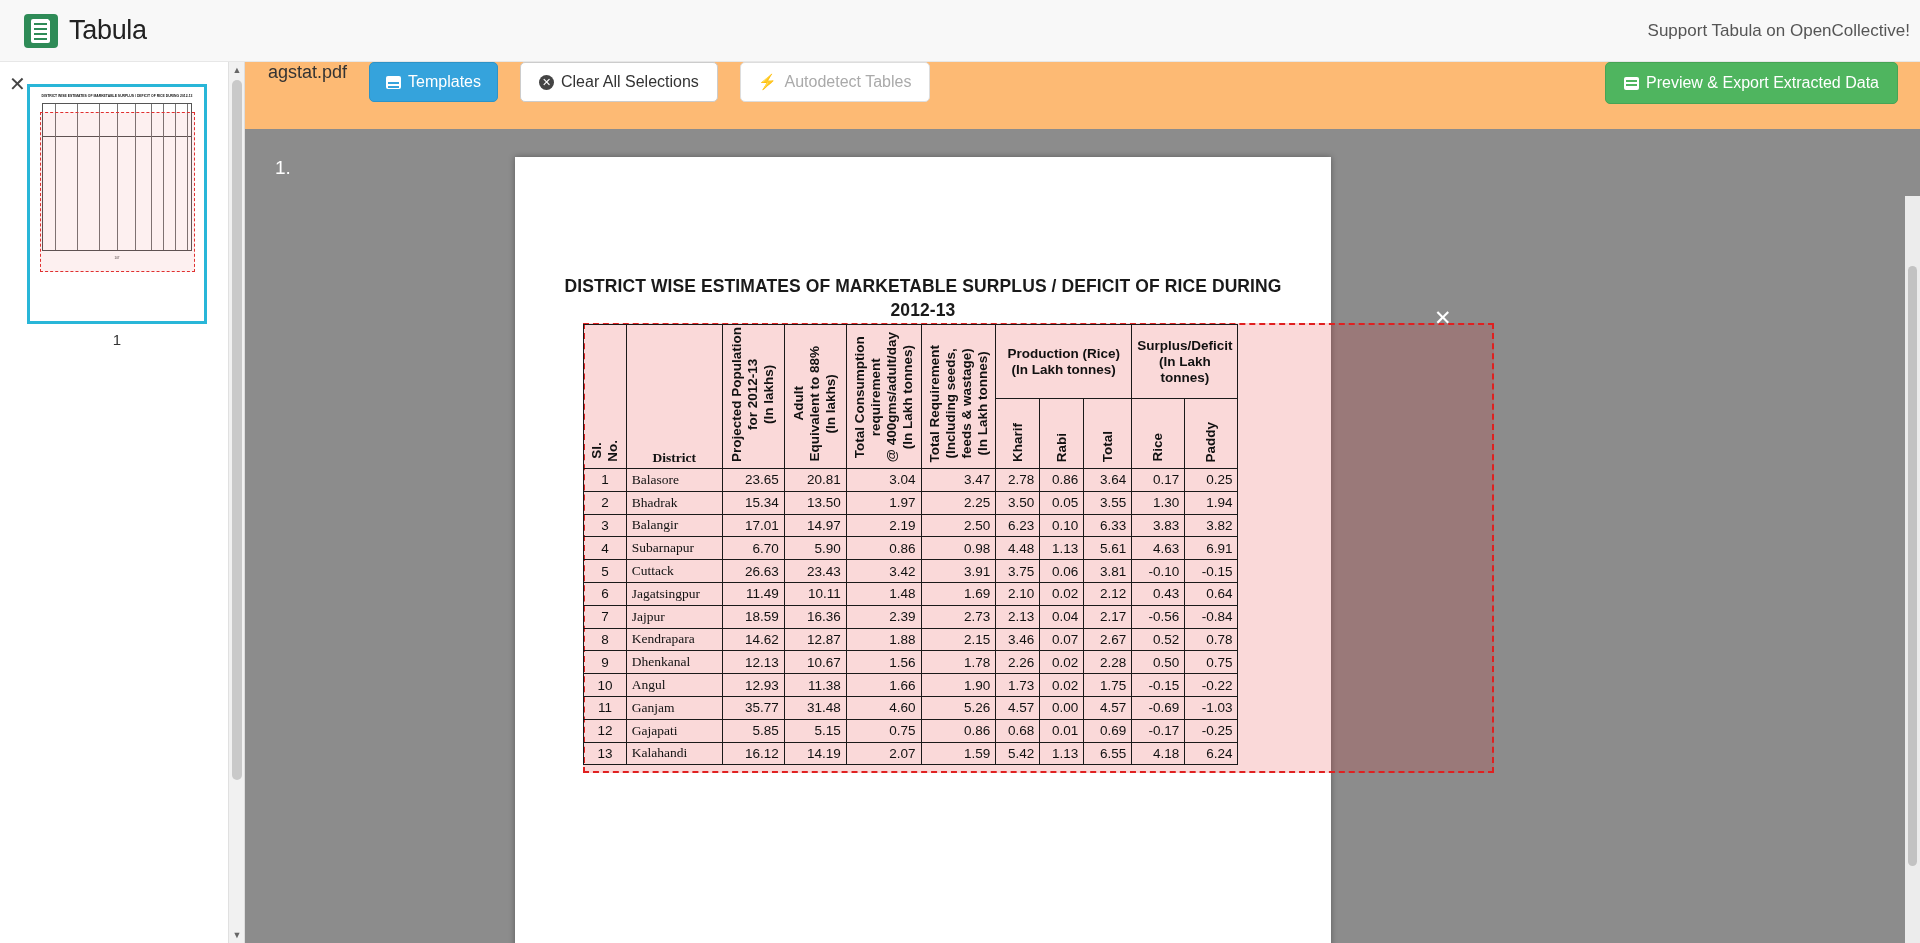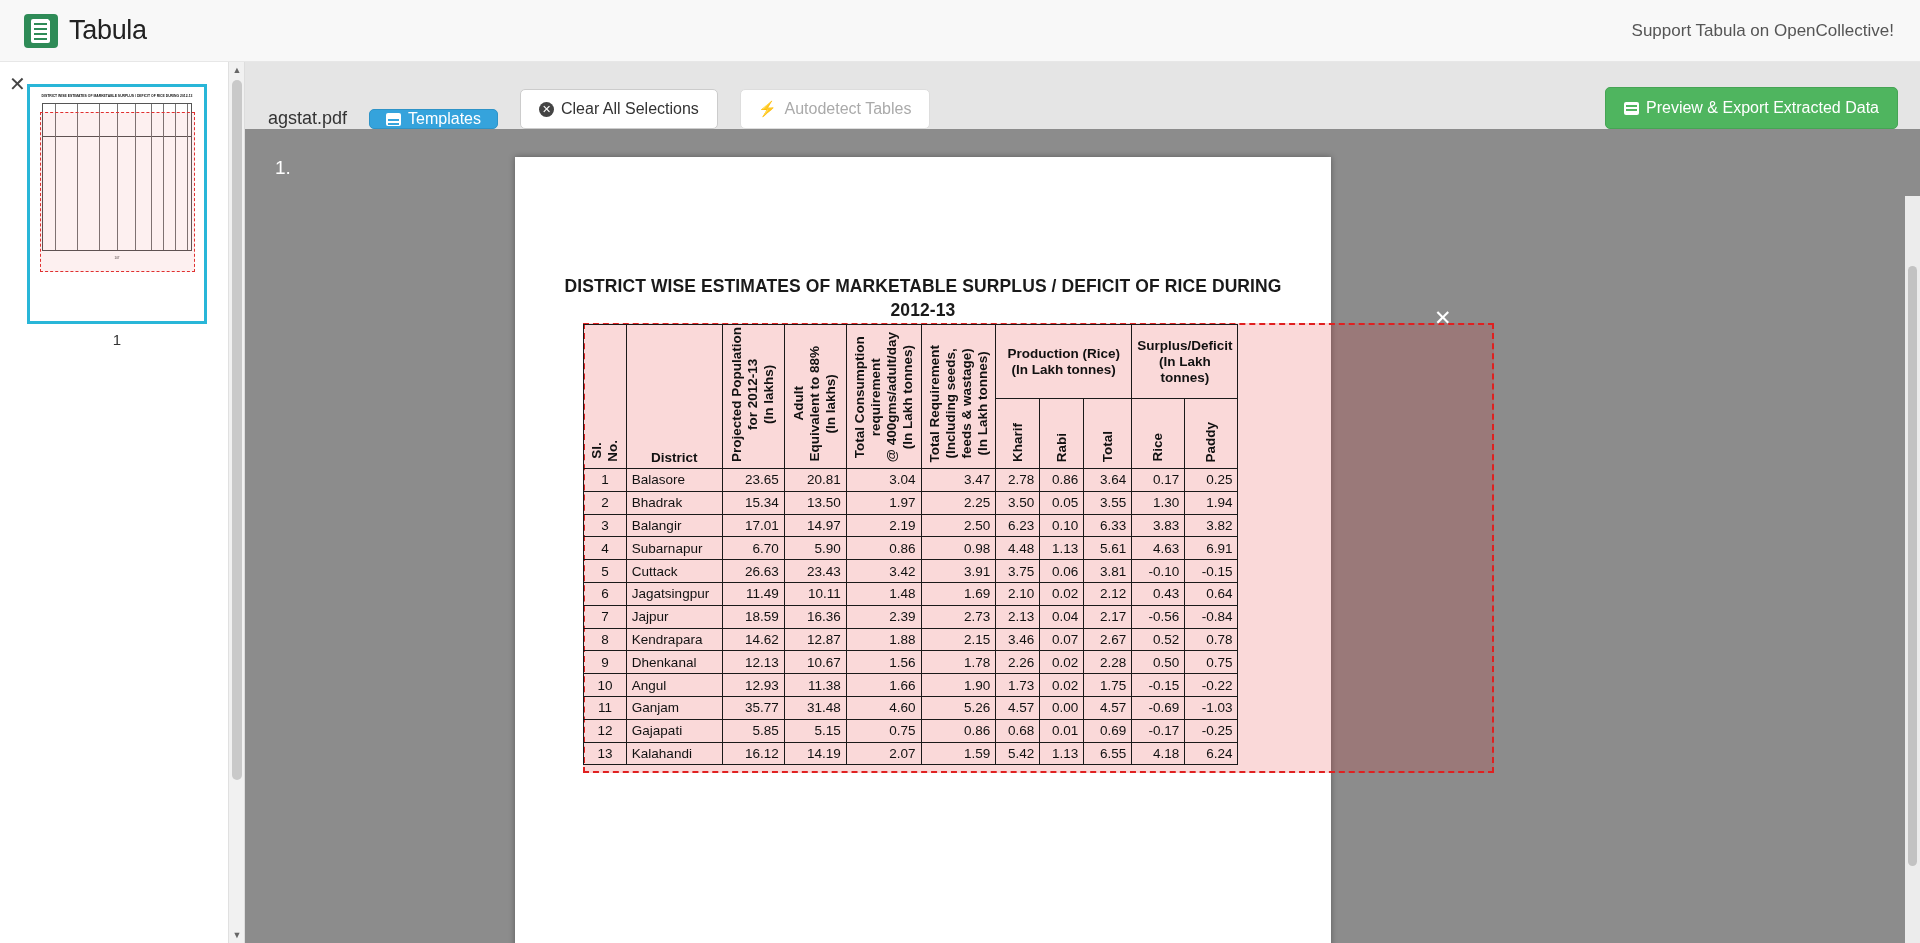--- a/index.html
+++ b/index.html
@@ -65,21 +65,21 @@
   #nav-links { display: flex; align-items: center; }
   #nav-links a {
     font-size: 17px;
     color: #555;
     text-decoration: none;
     padding: 0 19px;
     line-height: 62px;
   }
   #nav-right {
     position: absolute;
-    right: 26px;
+    right: 10px;
     top: 0;
     line-height: 62px;
     font-size: 17px;
     color: #555;
   }
 
   
   #workspace {
     display: flex;
     height: 881px;
@@ -199,39 +199,39 @@
   #rightpane {
     flex: 1;
     position: relative;
     overflow: hidden;
     background: #8c8c8c;
   }
 
   
   #toolbar {
     height: 67px;
-    background: #e5e5e5;
+    background: #fdba74;
     display: flex;
-    align-items: flex-end;
+    align-items: flex-start;
     padding: 0 18px;
     position: relative;
   }
   #filename {
     font-size: 18px;
     color: #333;
     margin-right: 22px;
     margin-left: 5px;
   }
   .btn {
     display: inline-flex;
     align-items: center;
     gap: 7px;
     font-size: 16px;
     border-radius: 5px;
-    padding: 0 16px;
+    padding: 10px 16px;
     cursor: pointer;
     border: 1px solid transparent;
     white-space: nowrap;
   }
   .btn-templates {
     background: #35a3dc;
     color: #fff;
     border-color: #2e93c7;
     margin-right: 22px;
   }
@@ -382,21 +382,21 @@
   }
   .vert {
     writing-mode: vertical-rl;
     transform: rotate(180deg);
     white-space: pre;
     text-align: center;
     margin: 0 auto;
   }
   #tbl tbody td { height: 22.8px; }
   .c-sl { text-align: center; width: 36px; }
-  .c-dist { text-align: left; width: 96px; padding-left: 6px; }
+  .c-dist { text-align: left; width: 96px; padding-left: 6px; font-family: Liberation Serif, serif; }
   .c-num { text-align: right; width: 62px; padding-right: 7px; }
   .c-narrow { text-align: right; width: 44px; padding-right: 7px; }
   .c-mid { text-align: right; width: 48px; padding-right: 7px; }
 
   
   #viewer-scroll {
     position: absolute;
     right: 0; top: 67px;
     width: 15px;
     bottom: 0;

